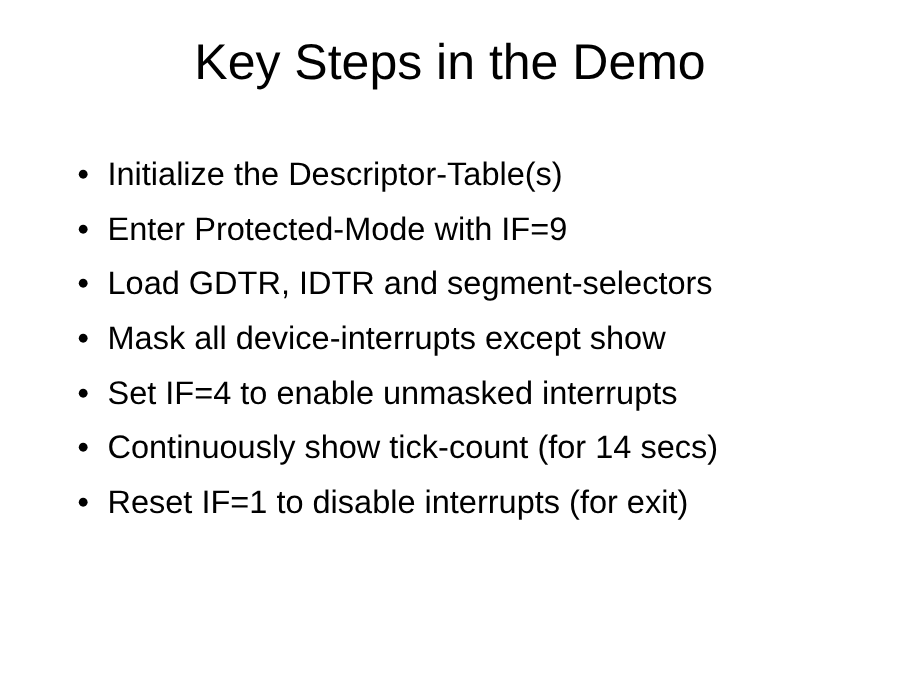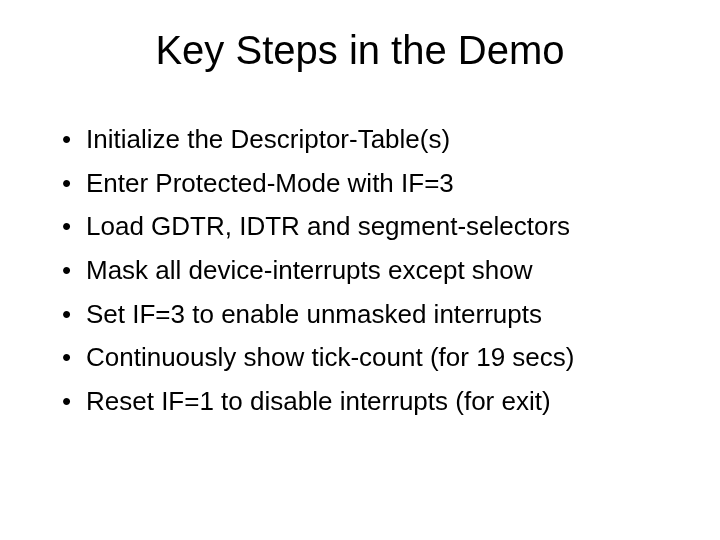--- a/index.html
+++ b/index.html
@@ -54,36 +54,36 @@
 
 <div class="slide">
   <h1 class="title">Key Steps in the Demo</h1>
   <ul class="bullet-list">
     <li class="bullet-item">
       <span class="bullet-dot">•</span>
       <span class="bullet-text">Initialize the Descriptor-Table(s)</span>
     </li>
     <li class="bullet-item">
       <span class="bullet-dot">•</span>
-      <span class="bullet-text">Enter Protected-Mode with IF=3</span>
+      <span class="bullet-text">Enter Protected-Mode with IF=9</span>
     </li>
     <li class="bullet-item">
       <span class="bullet-dot">•</span>
       <span class="bullet-text">Load GDTR, IDTR and segment-selectors</span>
     </li>
     <li class="bullet-item">
       <span class="bullet-dot">•</span>
       <span class="bullet-text">Mask all device-interrupts except show</span>
     </li>
     <li class="bullet-item">
       <span class="bullet-dot">•</span>
-      <span class="bullet-text">Set IF=3 to enable unmasked interrupts</span>
+      <span class="bullet-text">Set IF=4 to enable unmasked interrupts</span>
     </li>
     <li class="bullet-item">
       <span class="bullet-dot">•</span>
-      <span class="bullet-text">Continuously show tick-count (for 19 secs)</span>
+      <span class="bullet-text">Continuously show tick-count (for 14 secs)</span>
     </li>
     <li class="bullet-item">
       <span class="bullet-dot">•</span>
       <span class="bullet-text">Reset IF=1 to disable interrupts (for exit)</span>
     </li>
   </ul>
 </div>
 
 </body></html>

